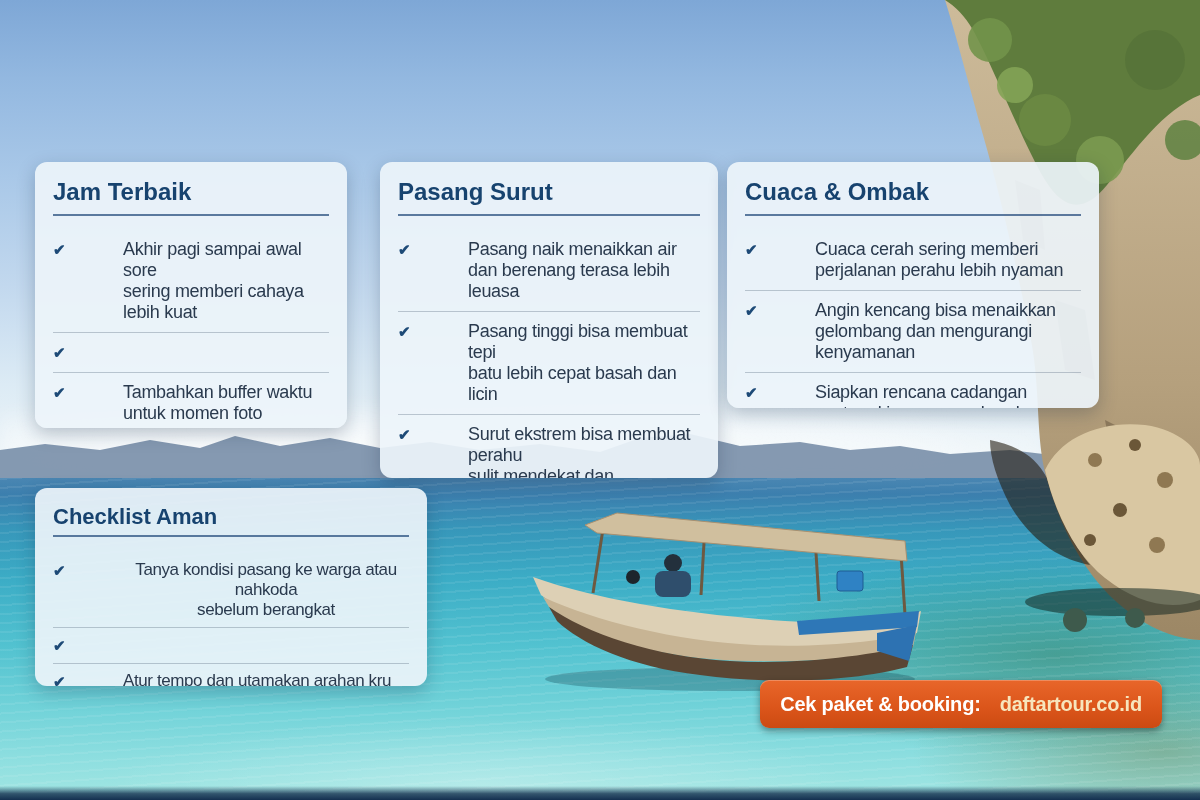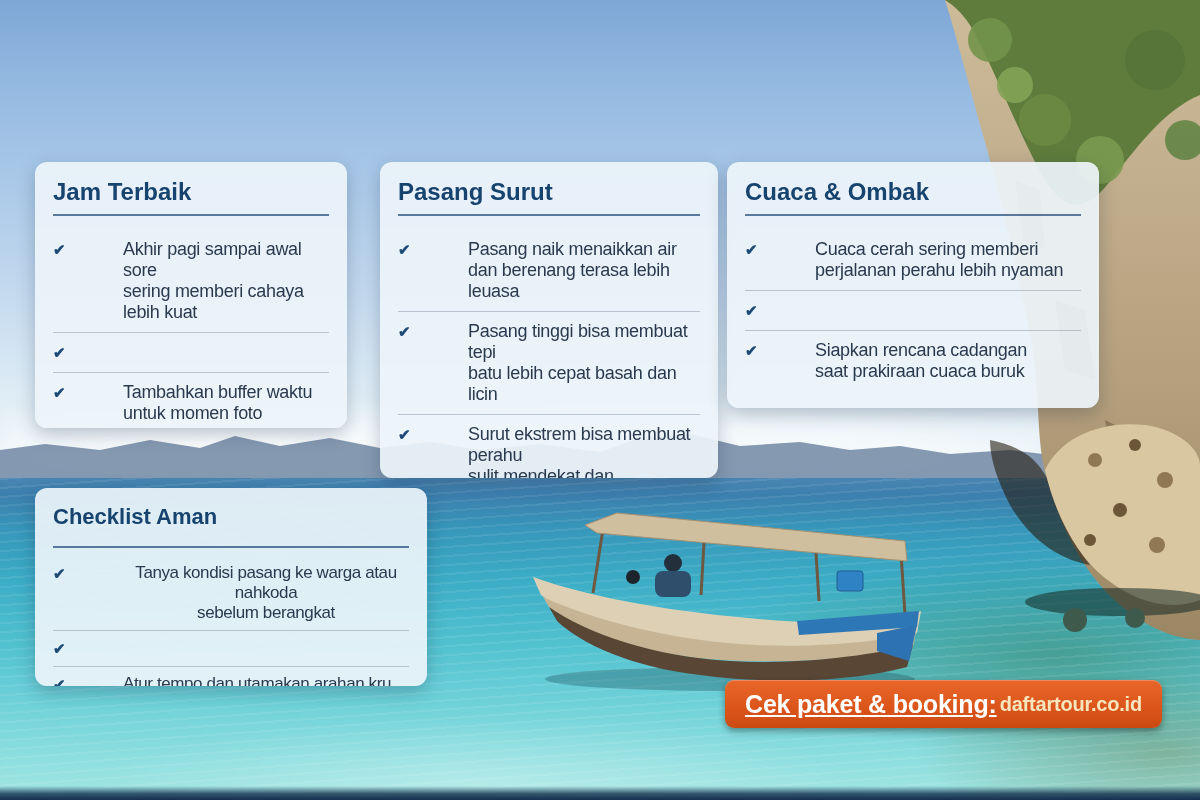--- a/index.html
+++ b/index.html
@@ -40,30 +40,30 @@
     border-bottom:2px solid rgba(30,70,120,.7);}
   .card ul{margin:0;padding:0;list-style:none;}
   .card li{display:flex;gap:10px;padding:9px 0;align-items:flex-start;}
   .card li + li{border-top:1px solid rgba(100,118,138,.38);}
   .check{flex:0 0 16px;color:#1d4a77;font-size:15px;line-height:21px;font-weight:bold;}
   .item-text{white-space:pre-line;font-size:18px;line-height:1.17;letter-spacing:-0.3px;color:#2a3a4e;margin-left:44px;}
   .card-1{left:35px;top:162px;width:312px;height:266px;}
   .card-2{left:380px;top:162px;width:338px;height:316px;}
   .card-3{left:727px;top:162px;width:372px;height:246px;}
   .card-check{left:35px;top:488px;width:392px;height:198px;}
-  .card-check h2{font-size:22px;margin-bottom:8px;padding-bottom:16px;}
+  .card-check h2{font-size:22px;margin-bottom:16px;padding-bottom:5px;}
   .card-check li{padding:7px 0;}
   .card-check .item-text{font-size:17px;letter-spacing:-0.4px;text-align:center;}
   
   .cta{position:absolute;right:38px;top:680px;height:48px;box-sizing:border-box;
     display:flex;align-items:center;padding:0 20px;border-radius:9px;cursor:pointer;
     background:linear-gradient(180deg,#e8662a 0%,#dc561b 55%,#cc4a12 100%);
     box-shadow:0 3px 7px rgba(0,0,0,.38), inset 0 1px 0 rgba(255,255,255,.25);}
-  .cta-strong{color:#ffffff;font-weight:bold;font-size:25px;letter-spacing:-0.2px;text-decoration:underline;}
-  .cta-domain{color:#f7e5bd;font-weight:bold;font-size:20px;margin-left:3px;letter-spacing:-0.2px;}
+  .cta-strong{color:#ffffff;font-weight:bold;font-size:20px;letter-spacing:-0.2px;}
+  .cta-domain{color:#f7e5bd;font-weight:bold;font-size:20px;margin-left:19px;letter-spacing:-0.2px;}
 </style>
 </head>
 <body>
 
 <div class="stage">
 
   <div class="sky"></div>
   <div class="clouds"></div>
 
   <svg class="mountains" viewBox="0 0 1060 56" aria-hidden="true">
@@ -169,20 +169,22 @@
   <div class="card card-3">
     <h2>Cuaca &amp; Ombak</h2>
     <ul>
       <li>
           <span class="check">✔</span>
           <span class="item-text">Cuaca cerah sering memberi
 perjalanan perahu lebih nyaman</span>
         </li>
       <li>
           <span class="check">✔</span>
+          <span class="item-text">Angin kencang bisa menaikkan
+gelombang dan mengurangi kenyamanan</span>
         </li>
       <li>
           <span class="check">✔</span>
           <span class="item-text">Siapkan rencana cadangan
 saat prakiraan cuaca buruk</span>
         </li>
     </ul>
   </div>
 
   <div class="card card-check">

